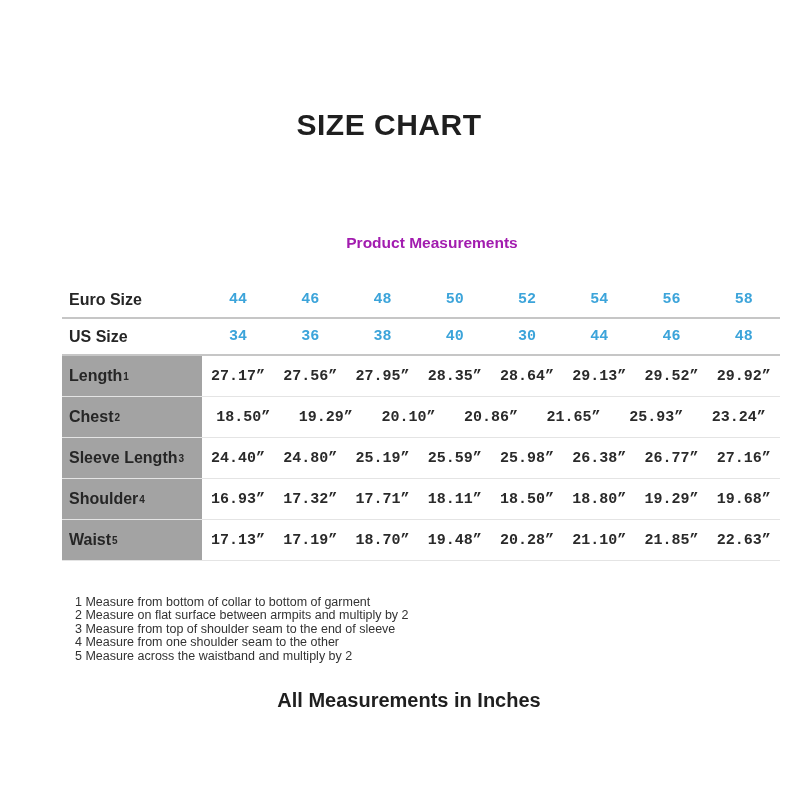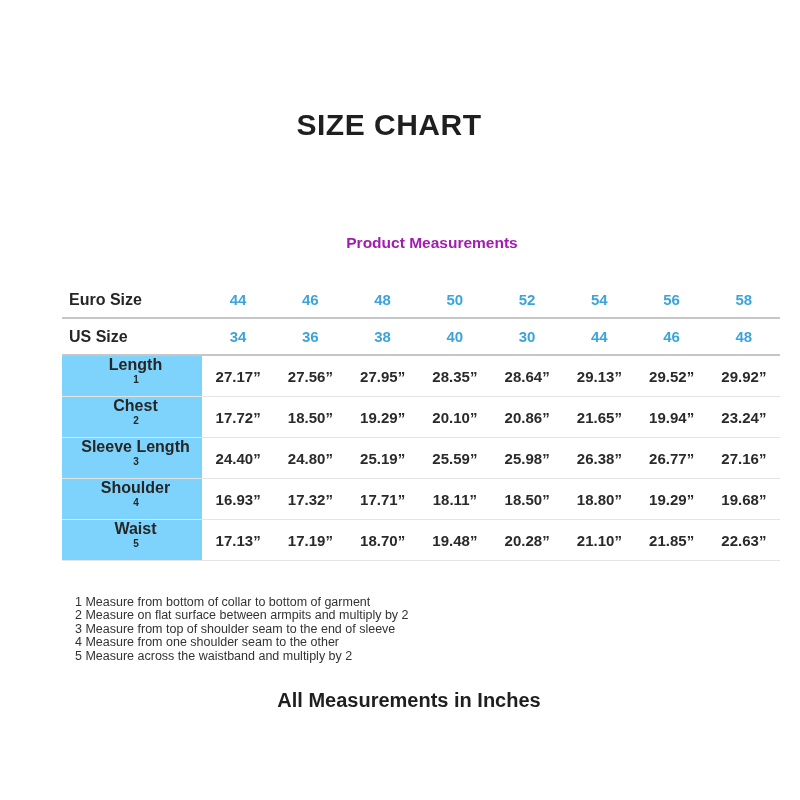--- a/index.html
+++ b/index.html
@@ -29,26 +29,26 @@
   }
   .row { display:flex; align-items:stretch; }
   .cell { display:flex; align-items:center; }
   .cell.label {
     width:140px; padding-left:7px;
     font-size:16px; font-weight:600; color:#262626;text-align:right;
   }
   .cell.label sup { font-size:10px; font-weight:600; margin-left:1px; }
   .cell.val {
     flex:1; justify-content:center;
-    font-size:15px; font-weight:600; color:#2a2a2a;
+    font-size:15px; font-weight:600; color:#2a2a2a;font-family:Liberation Mono, monospace;
   }
   .size-row { height:37px; border-bottom:2px solid #c6c6c6; }
   .size-row .cell.val { color:#3ca4da; }
   .m-row { height:41px; border-bottom:1px solid #e4e4e4; }
-  .m-row .cell.label { background:#7dd3fc;flex-direction:column; }
+  .m-row .cell.label { background:#a3a3a3; }
   .footnotes {
     position:absolute; left:43px; top:596px;
     font-size:12.5px; line-height:13.4px; font-weight:400; color:#333333;
   }
   .footer-note {
     position:absolute; top:689px; left:0; width:754px;
     text-align:center;
     font-size:20px; font-weight:600; color:#1f1f1f;
   }
 </style>
@@ -104,27 +104,26 @@
       <div class="cell val">29.13”</div>
       <div class="cell val">29.52”</div>
       <div class="cell val">29.92”</div>
     </div>
 
     <div class="row m-row">
       <div class="cell label">
           <span>Chest</span>
           <sup>2</sup>
         </div>
-      <div class="cell val">17.72”</div>
       <div class="cell val">18.50”</div>
       <div class="cell val">19.29”</div>
       <div class="cell val">20.10”</div>
       <div class="cell val">20.86”</div>
       <div class="cell val">21.65”</div>
-      <div class="cell val">19.94”</div>
+      <div class="cell val">25.93”</div>
       <div class="cell val">23.24”</div>
     </div>
 
     <div class="row m-row">
       <div class="cell label">
           <span>Sleeve Length</span>
           <sup>3</sup>
         </div>
       <div class="cell val">24.40”</div>
       <div class="cell val">24.80”</div>

